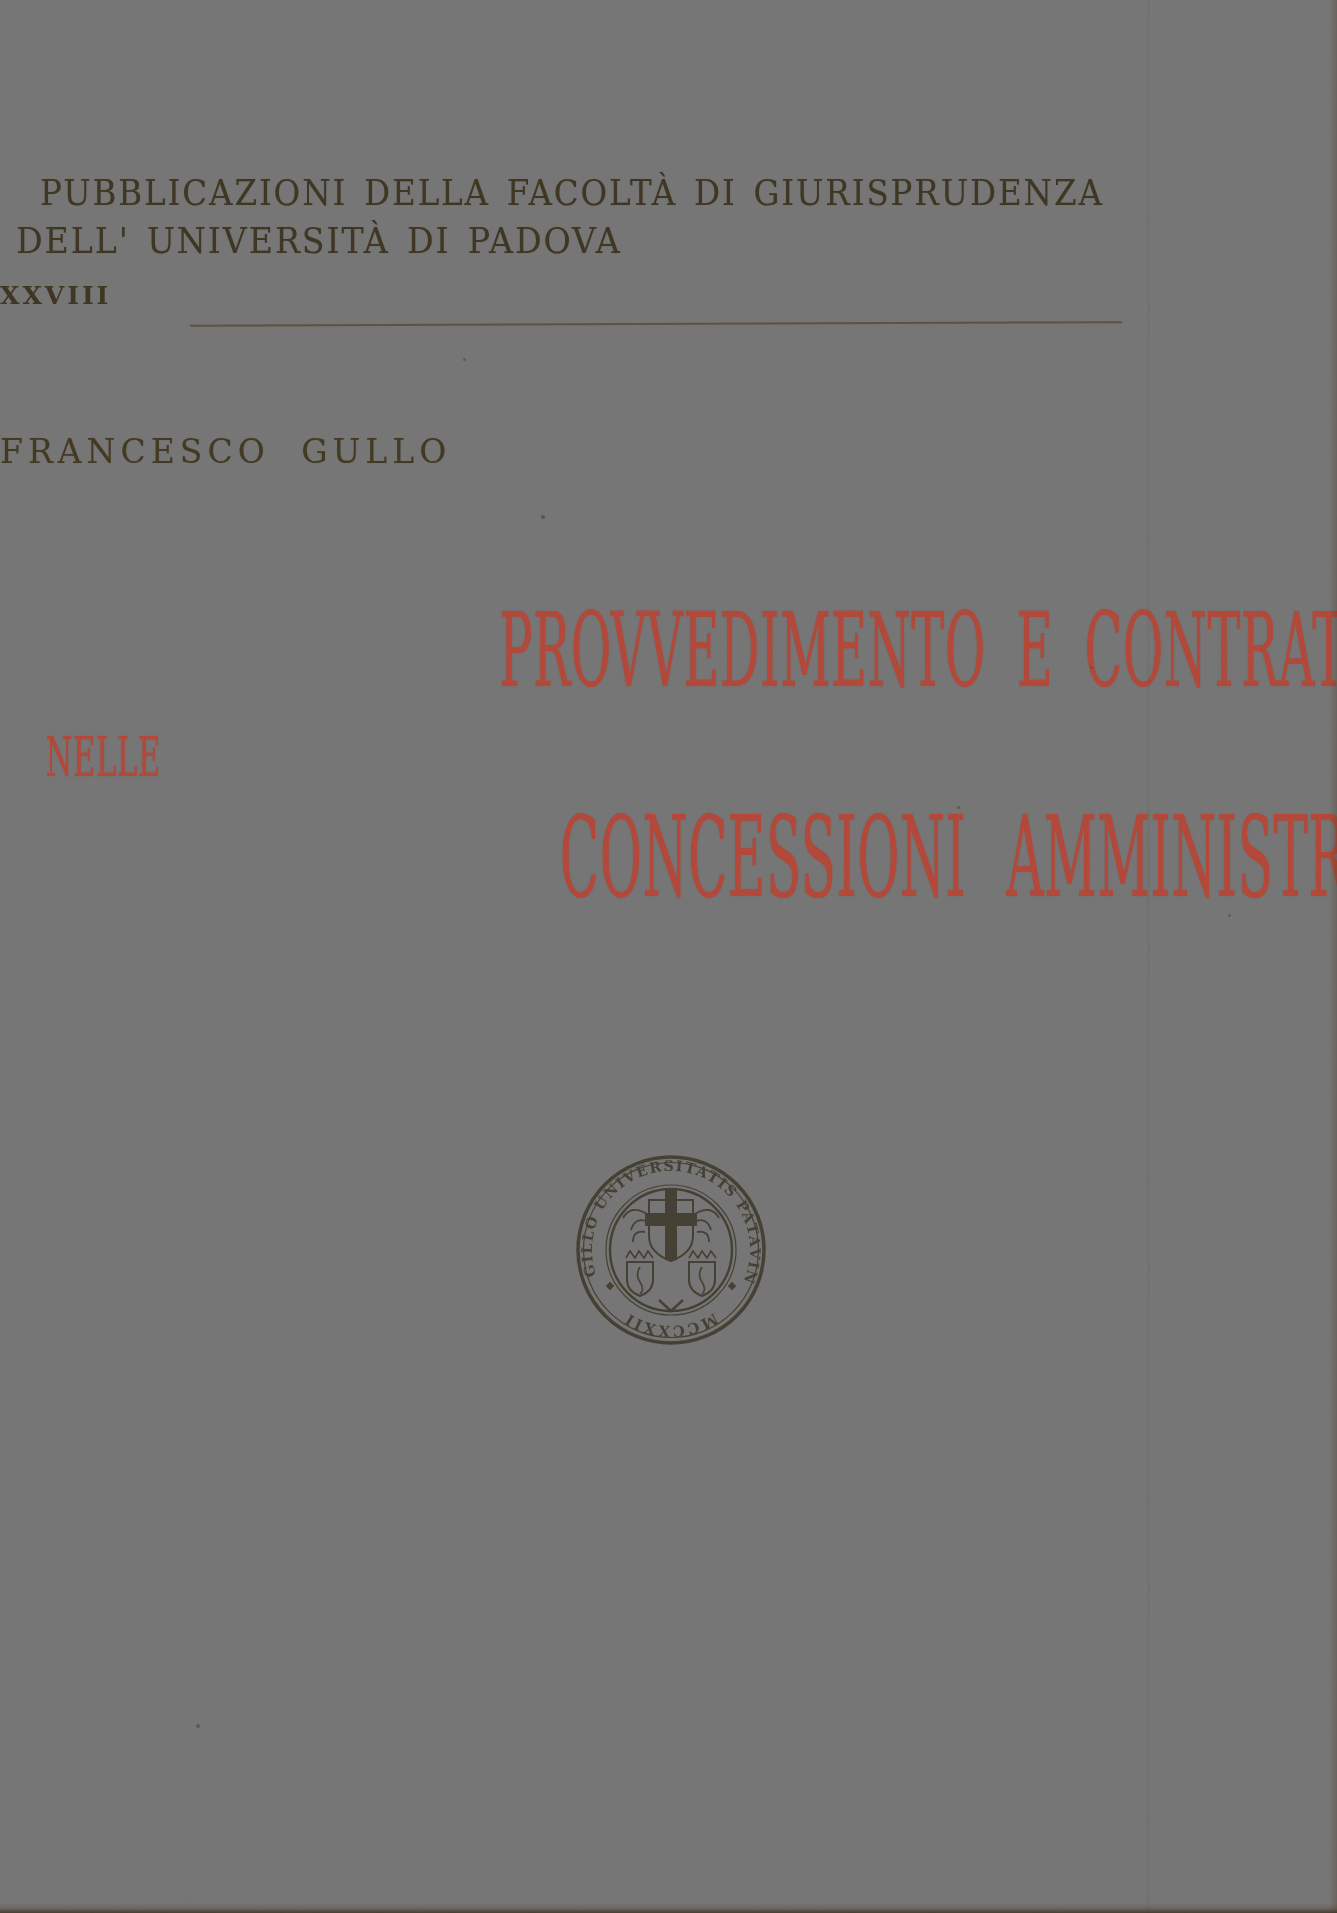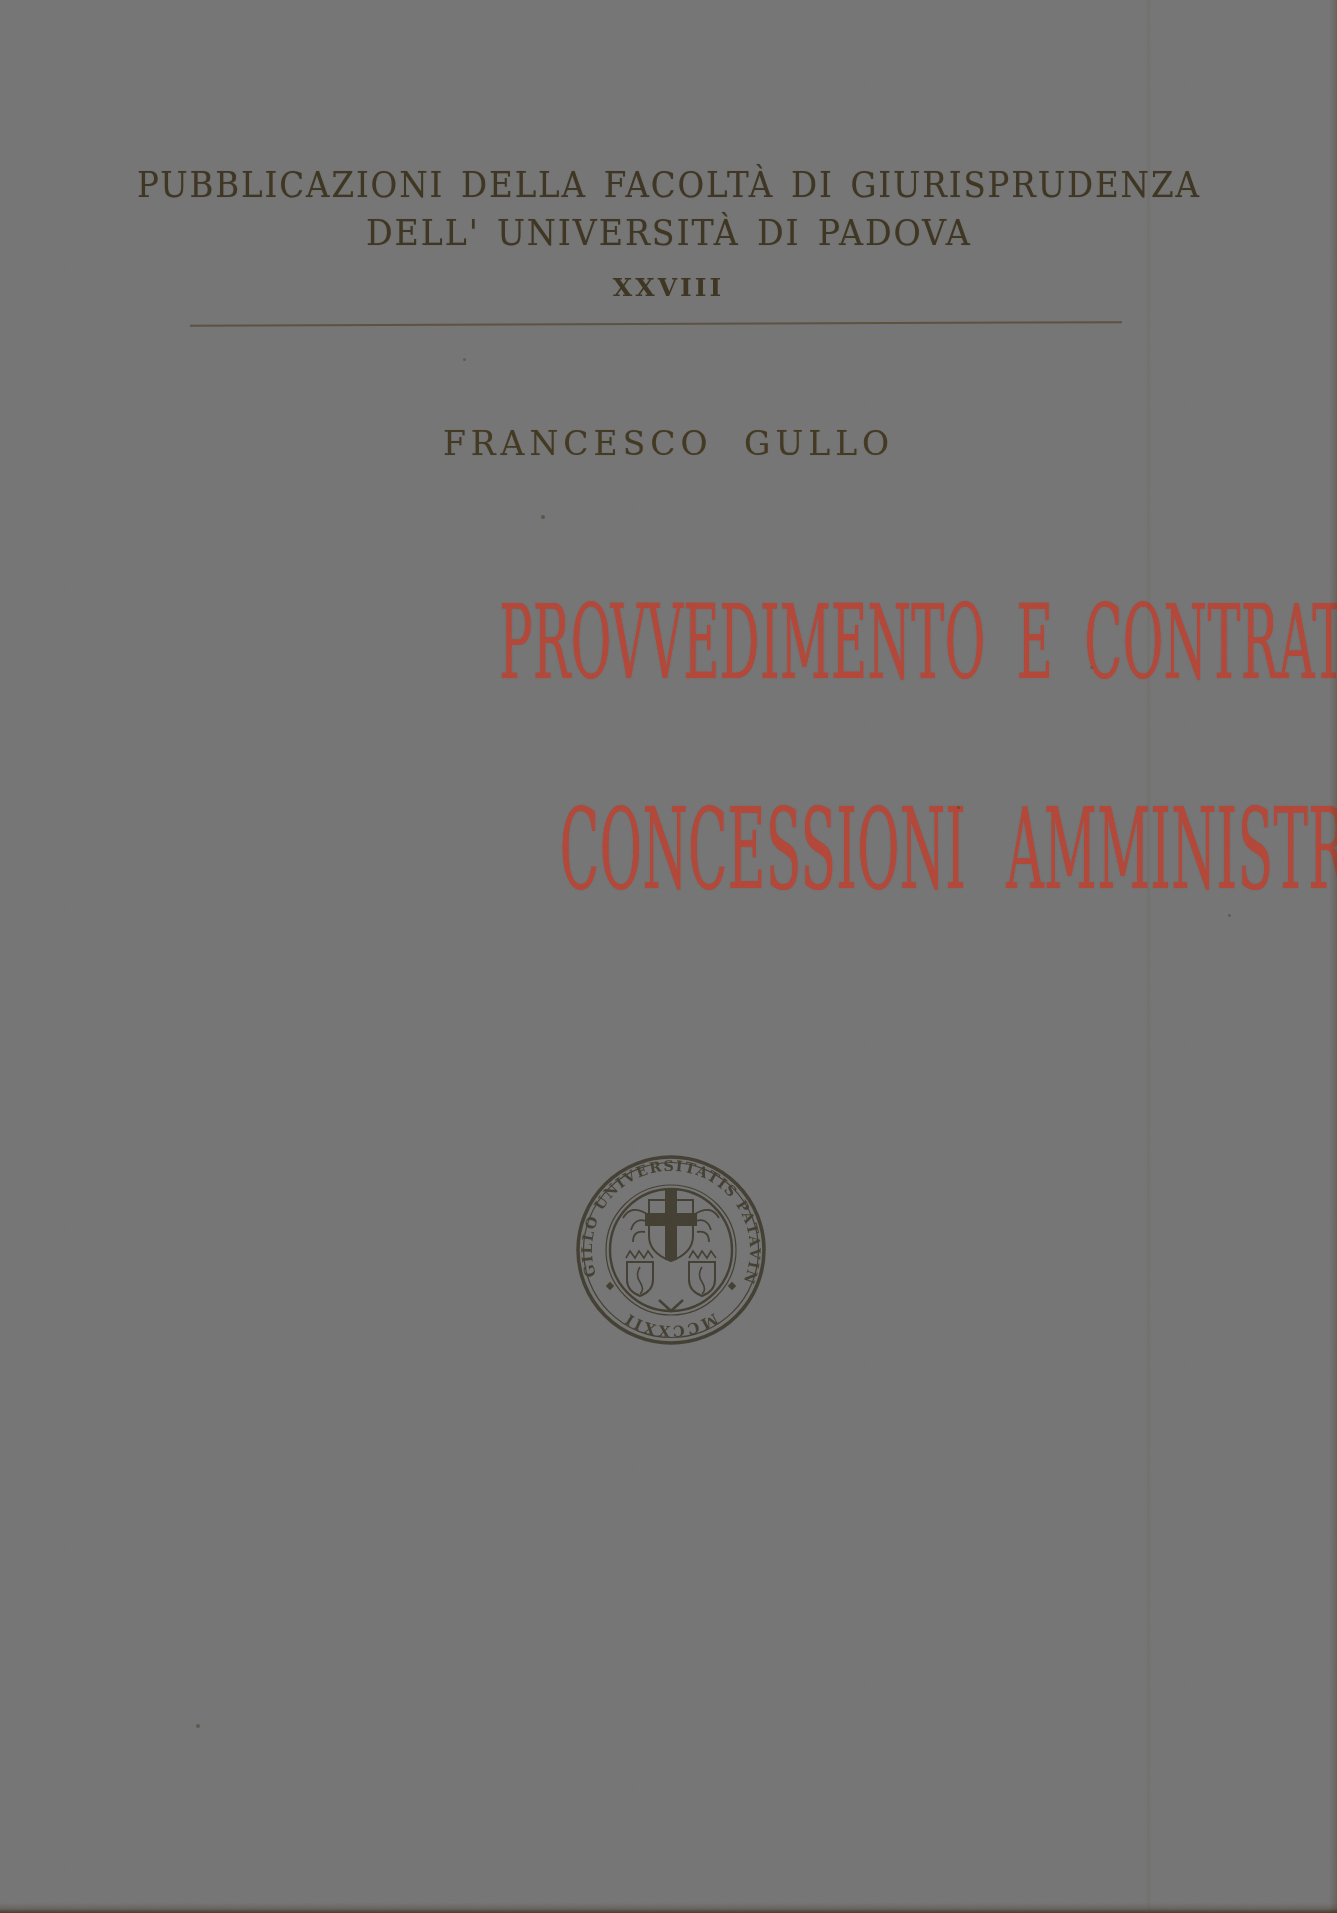--- a/index.html
+++ b/index.html
@@ -10,21 +10,21 @@
     font-family:"DejaVu Serif","Liberation Serif",serif;
     background:
       radial-gradient(ellipse 820px 640px at 63% 42%, rgba(216,209,172,.85) 0%, rgba(216,209,172,0) 72%),
       radial-gradient(ellipse 600px 420px at 50% 88%, rgba(205,185,140,.45) 0%, rgba(205,185,140,0) 75%),
       radial-gradient(ellipse 500px 380px at 0% 0%, rgba(166,117,55,.38) 0%, rgba(166,117,55,0) 65%),
       radial-gradient(ellipse 500px 380px at 100% 0%, rgba(160,112,52,.30) 0%, rgba(160,112,52,0) 65%),
       radial-gradient(ellipse 420px 500px at 0% 100%, rgba(150,108,55,.28) 0%, rgba(150,108,55,0) 60%),
       radial-gradient(ellipse 420px 500px at 100% 100%, rgba(140,100,50,.25) 0%, rgba(140,100,50,0) 60%),
       linear-gradient(180deg,#c9a express 0%, #c9a467 0%, #cdb082 10%, #d0bf94 26%, #d2c79e 48%, #cfc298 66%, #cab583 84%, #c5a873 100%);
   }
-  .txt{position:absolute;left:0;width:100%;text-align:center;line-height:1;white-space:nowrap;}
+  .txt{position:absolute;left:0;width:100%;line-height:1;white-space:nowrap;margin-top:8px;}
   .cx{display:inline-block;transform:scaleX(var(--sx,1));transform-origin:50% 50%;white-space:nowrap;}
 
   .series1{top:168px;font-size:35px;letter-spacing:2px;word-spacing:5px;color:#3f3723;text-shadow:0 0 1px rgba(63,55,35,.35);}
   .series2{top:216px;font-size:35px;letter-spacing:2px;word-spacing:5px;color:#3f3723;text-shadow:0 0 1px rgba(63,55,35,.35);}
   .seriesnum{top:275px;font-size:25px;font-weight:bold;letter-spacing:3px;color:#3f3723;}
   .rule{position:absolute;top:323px;left:190px;width:932px;height:2px;background:#55472e;opacity:.75;transform:rotate(-0.22deg);}
   .author{top:427px;font-size:33px;letter-spacing:5px;word-spacing:16px;color:#443a24;text-shadow:0 0 1px rgba(68,58,36,.3);}
 
   .red{color:#b5493a;text-shadow:0 0 1px rgba(155,55,40,.45), 0 0 3px rgba(181,73,58,.18);}
   .title1{top:591px;font-size:103px;}
@@ -54,20 +54,21 @@
 
   <div class="txt series1"><span class="cx" style="--sx:.93">PUBBLICAZIONI DELLA FACOLTÀ DI GIURISPRUDENZA</span></div>
   <div class="txt series2"><span class="cx" style="--sx:.95">DELL' UNIVERSITÀ DI PADOVA</span></div>
   <div class="txt seriesnum">XXVIII</div>
 
   <div class="rule"></div>
 
   <div class="txt author">FRANCESCO GULLO</div>
 
   <div class="txt title1 red"><span class="cx">PROVVEDIMENTO E CONTRATTO</span></div>
+  <div class="txt title2 red"><span class="cx">NELLE</span></div>
   <div class="txt title3 red"><span class="cx">CONCESSIONI AMMINISTRATIVE</span></div>
 
   <svg class="seal" viewBox="0 0 200 200">
     <g stroke="#3f3a2b" fill="none">
       <circle cx="100" cy="100" r="93" stroke-width="3.5"></circle>
       <circle cx="100" cy="100" r="87.5" stroke-width="1.2"></circle>
       <circle cx="100" cy="100" r="65" stroke-width="1.2"></circle>
       <circle cx="100" cy="100" r="61" stroke-width="2.4"></circle>
     </g>
     <defs>

